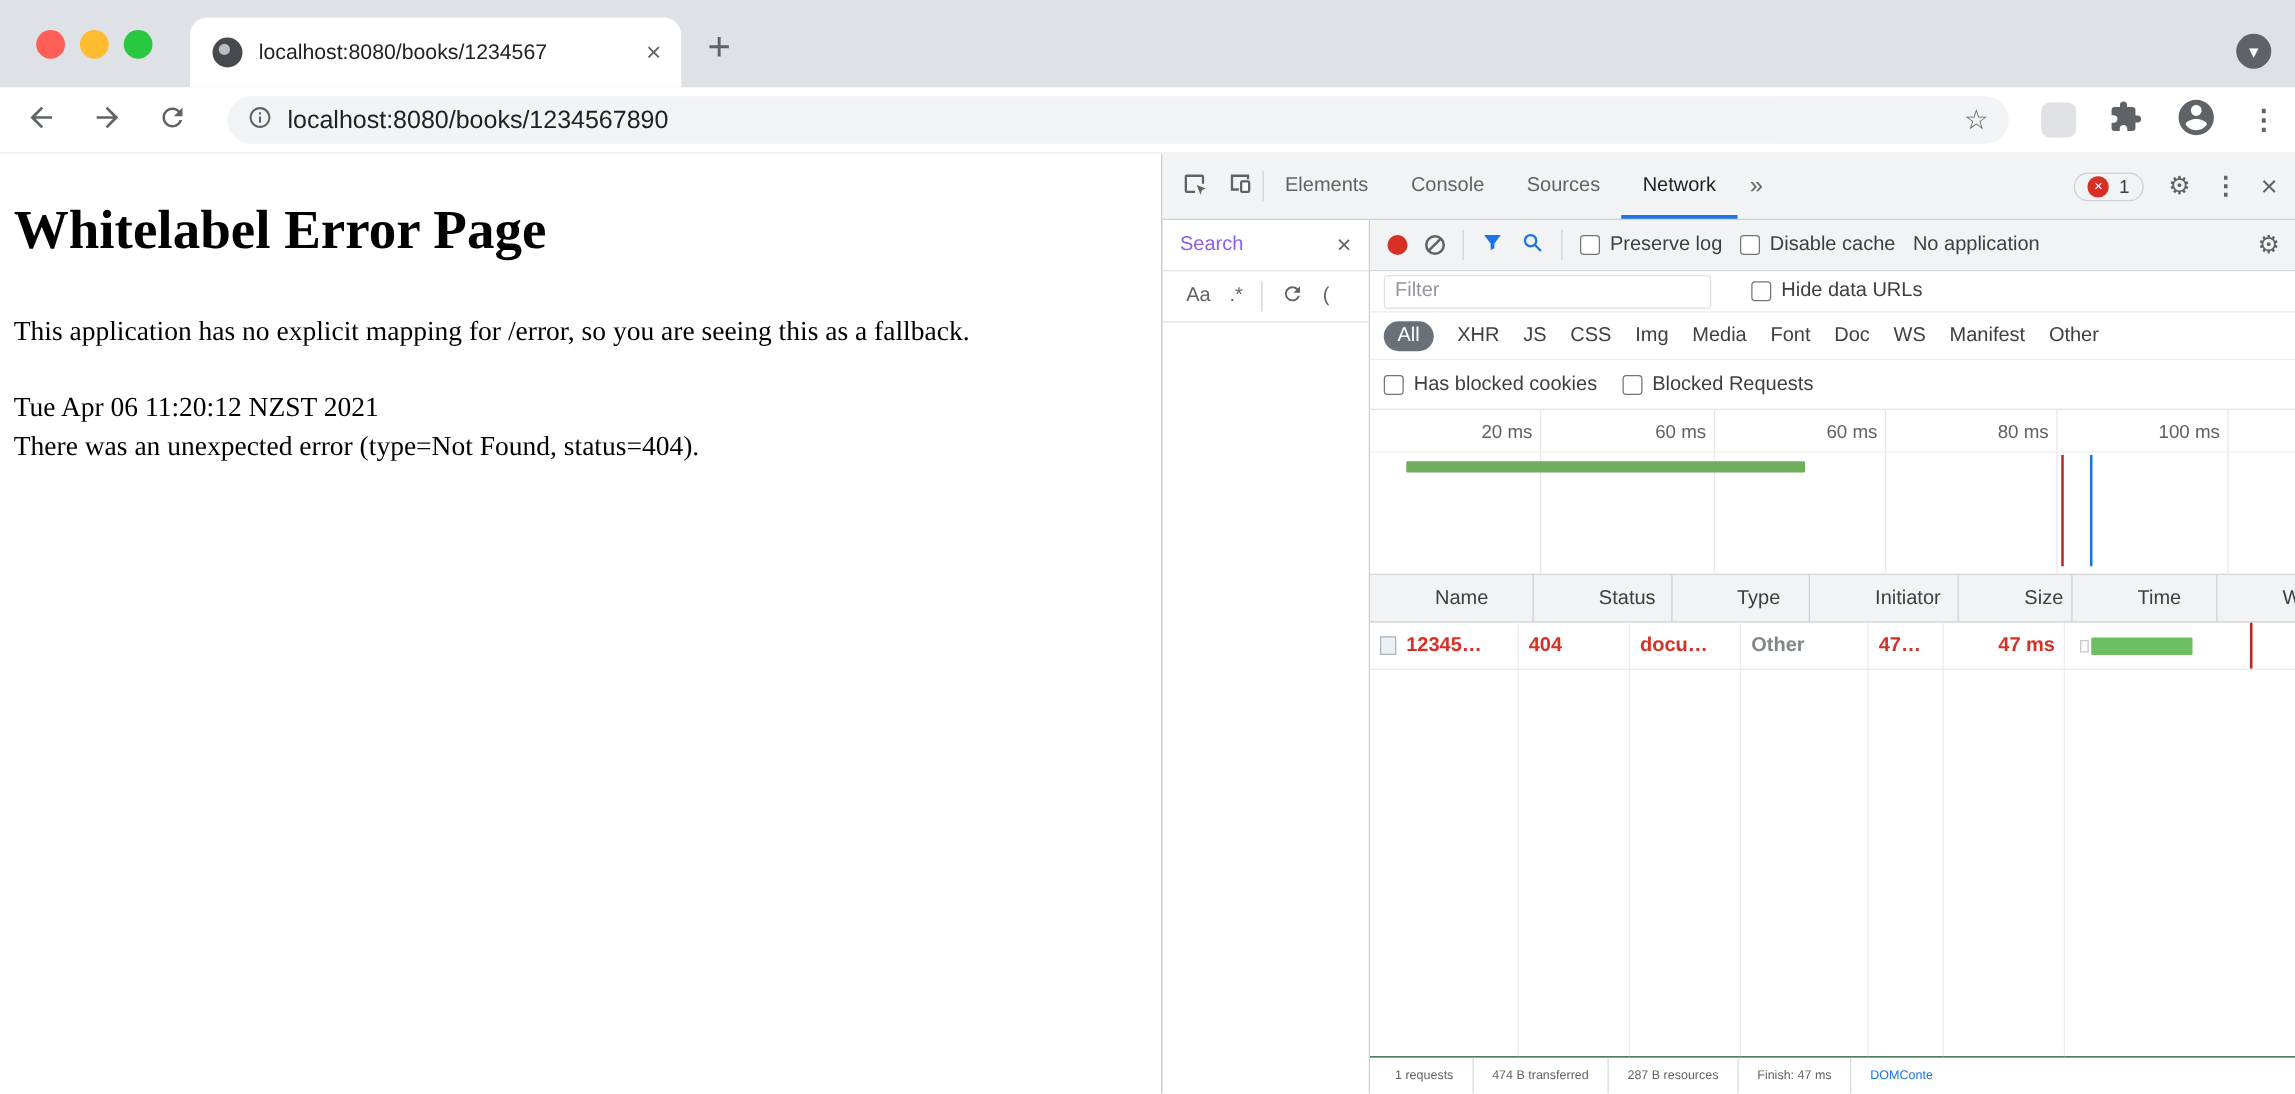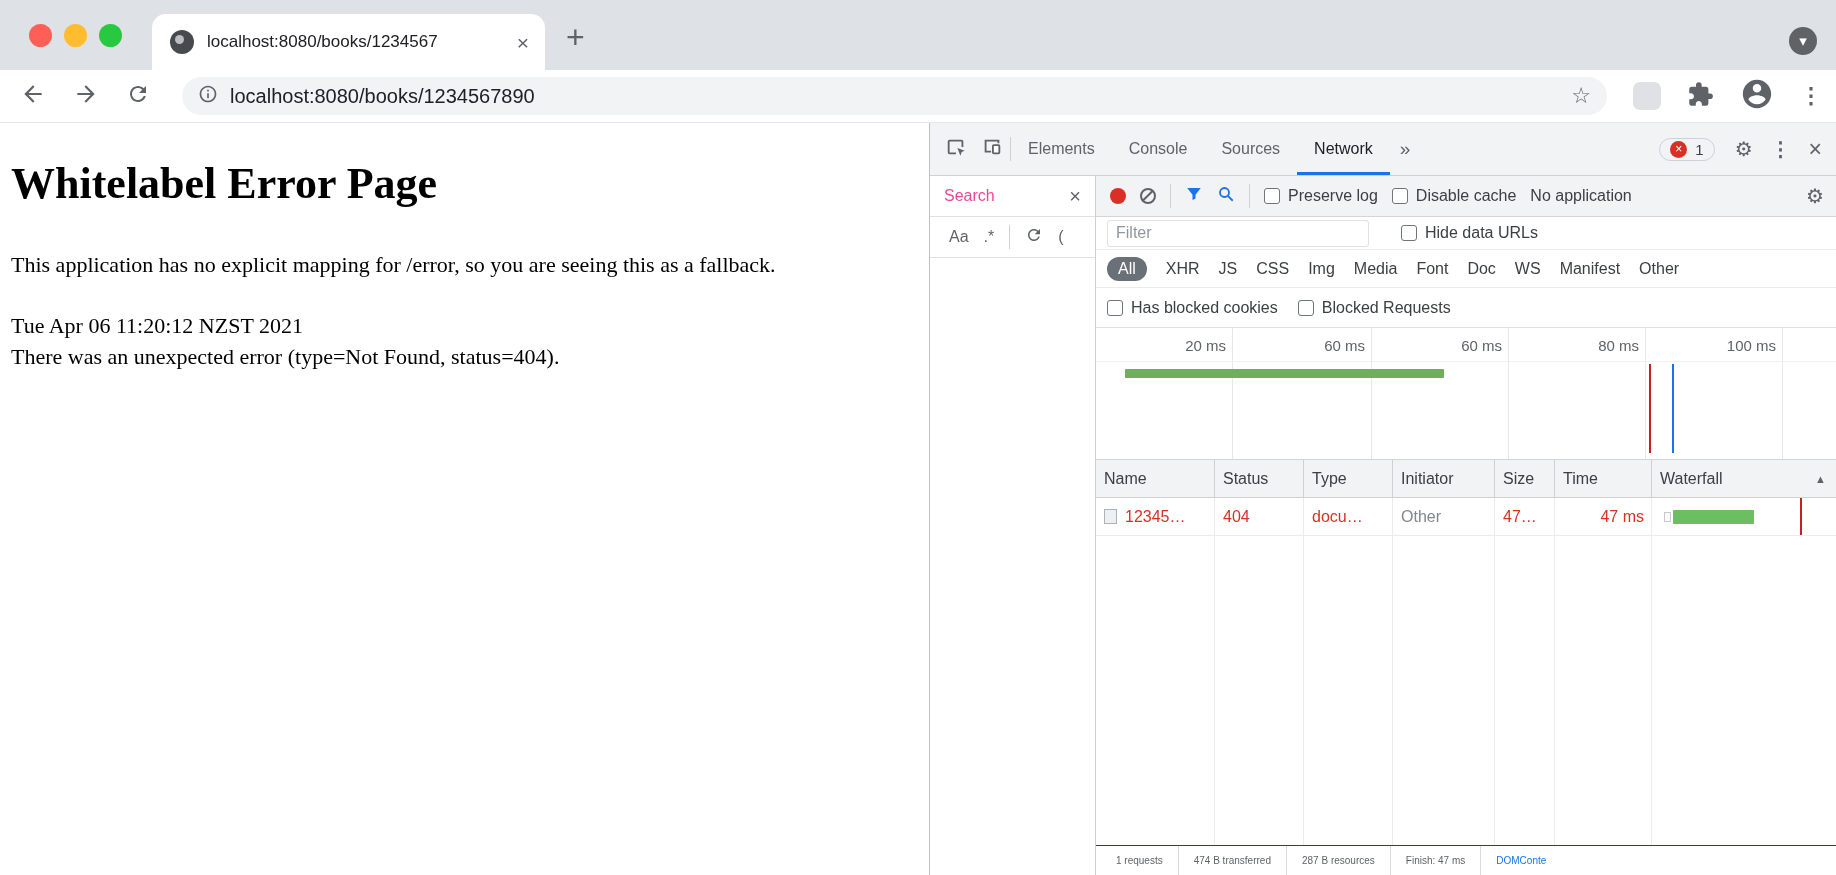--- a/index.html
+++ b/index.html
@@ -48,21 +48,21 @@
   .badge-dot { width:17px; height:17px; border-radius:50%; background:#d93025; color:#fff; font-size:12px; display:flex; align-items:center; justify-content:center; line-height:1; }
   .badge-num { font-size:15px; color:#3c4043; }
   .dt-gear { font-size:20px; color:#5f6368; margin-left:20px; line-height:1; }
   .dt-kebab { font-size:20px; color:#5f6368; font-weight:bold; margin-left:18px; line-height:1; }
   .dt-close { font-size:23px; color:#5f6368; margin-left:18px; margin-right:14px; line-height:1; }
 
   .dt-body { flex:1; display:flex; min-height:0; }
 
   .search-panel { width:166px; border-right:1px solid #cfcfcf; display:flex; flex-direction:column; flex:none; }
   .search-header { height:41px; border-bottom:1px solid #e0e0e0; display:flex; align-items:center; padding:0 14px; flex:none; }
-  .search-title { flex:1; color:#ec4899; }
+  .search-title { flex:1; color:#8b5cf6; }
   .search-close { font-size:20px; color:#5f6368; line-height:1; }
   .search-toolbar { height:41px; border-bottom:1px solid #e0e0e0; display:flex; align-items:center; padding:0 0 0 19px; gap:15px; color:#5f6368; flex:none; overflow:hidden; }
 
   .network-panel { flex:1; display:flex; flex-direction:column; min-width:0; }
   .net-controls { height:41px; background:#f1f3f4; border-bottom:1px solid #d5d5d5; display:flex; align-items:center; padding:0 12px 0 14px; gap:14px; flex:none; }
   .icon-record { width:16px; height:16px; border-radius:50%; background:#d93025; flex:none; }
   .icon-clear { width:16px; height:16px; border:2px solid #5f6368; border-radius:50%; position:relative; flex:none; }
   .icon-clear::after { content:""; position:absolute; left:-2px; top:5px; width:15px; height:2px; background:#5f6368; transform:rotate(-45deg); }
   .cb { width:16px; height:16px; border:1px solid #70757a; border-radius:3px; background:#fff; flex:none; }
   .cb-pair { display:flex; align-items:center; gap:8px; white-space:nowrap; }
@@ -84,25 +84,25 @@
   .grid-line { position:absolute; top:0; bottom:0; width:1px; background:#e8e8e8; }
   .tick-label { position:absolute; top:9px; font-size:15px; color:#5f6368; transform:translateX(-100%); padding-right:6px; white-space:nowrap; }
   .ruler-sep { position:absolute; top:33px; left:0; right:0; height:1px; background:#f0f0f0; }
   .ov-green { position:absolute; left:29px; top:41px; width:319px; height:9px; background:#6fae5d; border-radius:1px; }
   .ov-line { position:absolute; top:36px; bottom:6px; width:2px; }
   .ov-red { left:553px; background:#c5221f; }
   .ov-blue { left:576px; background:#1a73e8; }
 
   .w-name{width:119px;} .w-status{width:89px;} .w-type{width:89px;} .w-init{width:102px;} .w-size{width:60px;} .w-time{width:97px;} .w-wf{flex:1;}
   .net-thead { height:38px; background:#f1f3f4; border-bottom:1px solid #d0d0d0; display:flex; flex:none; color:#3c4043; }
-  .th { display:flex; align-items:center; padding:0 8px; border-right:1px solid #d0d0d0; overflow:hidden; white-space:nowrap; }
+  .th { display:flex; align-items:center; padding:0 8px; border-right:1px solid #d0d0d0; overflow:hidden; white-space:nowrap;margin-left:44px; }
   .th.w-wf { border-right:none; justify-content:space-between; padding-right:10px; }
   .sort { font-size:11px; color:#5f6368; }
 
-  .net-tbody { flex:1; position:relative; min-height:0; }
+  .net-tbody { flex:1; position:relative; min-height:0;font-weight:bold; }
   .cols { position:absolute; inset:0; display:flex; pointer-events:none; }
   .cols > div { border-right:1px solid #ececec; height:100%; }
   .cols > div:last-child { border-right:none; }
   .net-row { position:relative; height:38px; display:flex; border-bottom:1px solid #ececec; font-size:16px; z-index:1; }
   .td { display:flex; align-items:center; padding:0 8px; overflow:hidden; white-space:nowrap; }
   .file-ic { width:13px; height:15px; border:1px solid #aab3bc; background:#edf0f3; margin-right:8px; flex:none; }
   .t-red { color:#d93025; } .t-gray { color:#80868b; }
   .td-time { justify-content:flex-end; }
   .td-wf { position:relative; padding:0; }
   .wf-q { position:absolute; left:12px; top:14px; width:7px; height:10px; border:1px solid #c9c9c9; background:#fafafa; }

